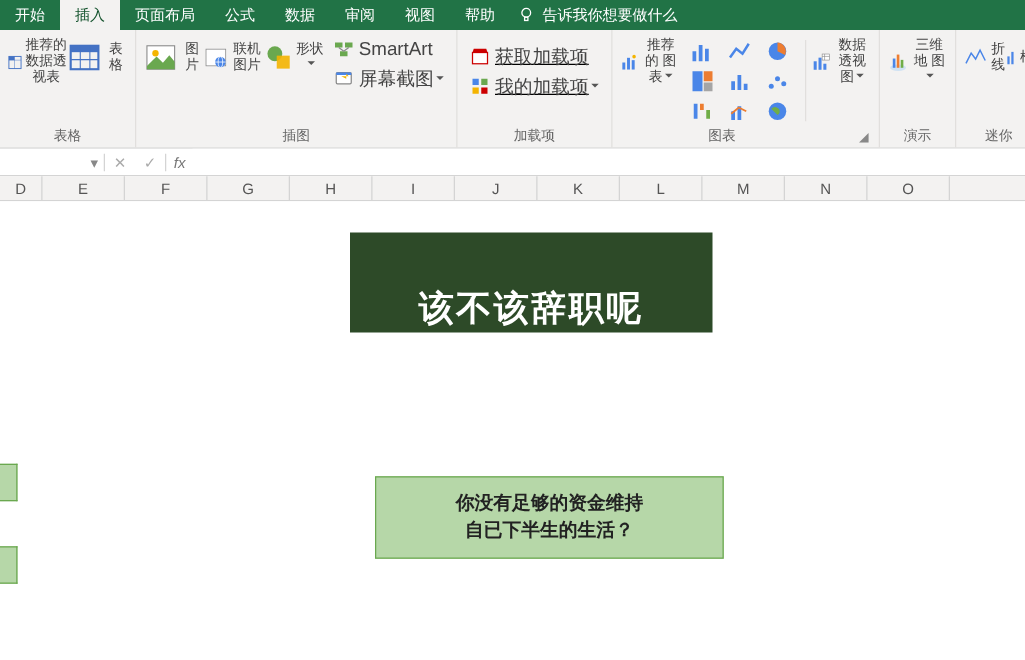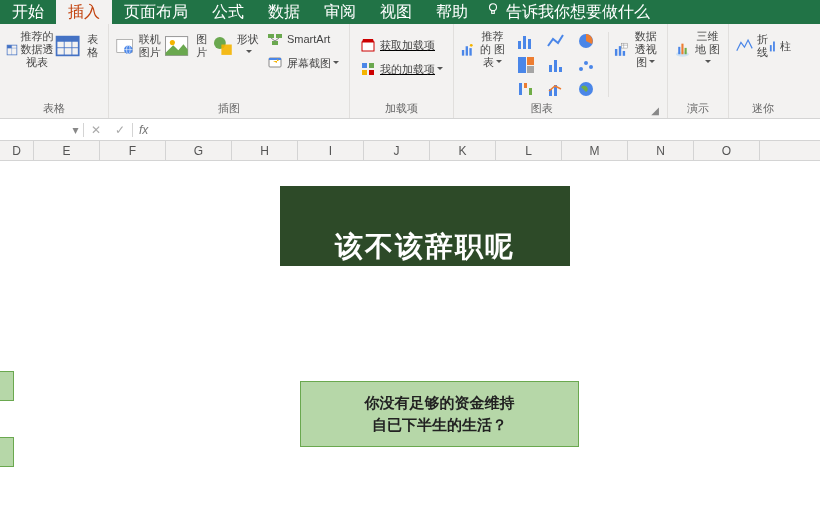--- a/index.html
+++ b/index.html
@@ -1,35 +1,35 @@
 <!DOCTYPE html>
 <html><head>
 <meta charset="utf-8">
 <style>
   * { margin: 0; padding: 0; box-sizing: border-box; font-family: "Microsoft YaHei", "Segoe UI", sans-serif; }
   body { background: #fff; width: 820px; height: 528px; overflow: hidden; position: relative; }
 
   
-  .tabs { display: flex; background: #217346; height: 24px; align-items: center; color: #fff; font-size: 16px; }
+  .tabs { display: flex; background: #217346; height: 24px; align-items: center; color: #fff; font-size: 12px; }
   .tab { padding: 0 12px; height: 24px; line-height: 24px; cursor: pointer; }
-  .tab.active { background: #f3f2f1; color: #c2410c; }
-  .tell-me { display: flex; align-items: flex-start; gap: 6px; margin-left: 6px; }
+  .tab.active { background: #f3f2f1; color: #14532d; }
+  .tell-me { display: flex; align-items: center; gap: 6px; margin-left: 6px; }
   .bulb { width: 14px; height: 14px; display: inline-block; }
 
   
   .ribbon { display: flex; background: #f3f2f1; height: 95px; border-bottom: 1px solid #d4d4d4; }
   .group { display: flex; flex-direction: column; height: 100%; border-right: 1px solid #e1dfdd; padding: 4px 6px 0 6px; }
   .group-body { flex: 1; display: flex; align-items: flex-start; }
   .group-label { font-size: 11px; text-align: center; color: #666; padding-bottom: 2px; }
   .big-btn { display: flex; flex-direction: row; align-items: center; width: 48px; font-size: 11px; color: #444; gap: 2px; padding: 2px 0; cursor: pointer; }
   .big-btn .ico { width: 32px; height: 32px; }
   .big-btn .lbl { line-height: 13px; text-align: center; }
   .drop::after { content: ""; display: inline-block; border: 3px solid transparent; border-top-color: #555; margin-left: 2px; vertical-align: middle; }
   .stack { display: flex; flex-direction: column; gap: 2px; }
-  .small-row { display: flex; align-items: center; font-size: 11px; color: #444; gap: 4px; height: 22px; padding: 0 4px; cursor: pointer; white-space: nowrap; }
+  .small-row { display: flex; align-items: center; font-size: 15px; color: #444; gap: 4px; height: 22px; padding: 0 4px; cursor: pointer; white-space: nowrap; }
   .small-row .ico { width: 16px; height: 16px; }
   .mini-ico { width: 20px; height: 20px; }
   .chart-grid { display: grid; grid-template-columns: repeat(3, 28px); grid-auto-rows: 22px; gap: 2px 2px; }
   .chart-grid .cell { display: flex; align-items: center; justify-content: center; cursor: pointer; }
   .sep-v { width: 1px; background: #e1dfdd; margin: 4px 4px; align-self: stretch; }
   .dlauncher { font-size: 10px; color: #888; align-self: flex-end; margin: -14px 2px 2px 0; cursor: pointer; }
 
   
   .formula-bar { display: flex; height: 22px; border-bottom: 1px solid #d4d4d4; align-items: center; font-size: 12px; background: #fff; }
   .name-box { width: 68px; border-right: 1px solid #d4d4d4; padding: 0 6px; color: #666; }
@@ -99,33 +99,33 @@
       </div>
     </div>
     <div class="group-label">表格</div>
   </div>
 
   <div class="group">
     <div class="group-body">
       <div class="big-btn">
         <svg class="ico" viewBox="0 0 32 32">
             <rect x="3" y="5" width="26" height="22" fill="#fff" stroke="#888"></rect>
+            <circle cx="11" cy="12" r="3" fill="#f4b400"></circle>
+            <polyline points="3,24 12,15 18,21 24,14 29,20 29,27 3,27" fill="#6aa84f"></polyline>
+          </svg>
+        <span class="lbl">图片</span>
+      </div>
+      <div class="big-btn">
+        <svg class="ico" viewBox="0 0 32 32">
+            <rect x="3" y="5" width="26" height="22" fill="#fff" stroke="#888"></rect>
             <circle cx="22" cy="22" r="7" fill="#4a86e8"></circle>
             <ellipse cx="22" cy="22" rx="3" ry="7" fill="none" stroke="#fff"></ellipse>
             <line x1="15" y1="22" x2="29" y2="22" stroke="#fff"></line>
           </svg>
         <span class="lbl">联机图片</span>
-      </div>
-      <div class="big-btn">
-        <svg class="ico" viewBox="0 0 32 32">
-            <rect x="3" y="5" width="26" height="22" fill="#fff" stroke="#888"></rect>
-            <circle cx="11" cy="12" r="3" fill="#f4b400"></circle>
-            <polyline points="3,24 12,15 18,21 24,14 29,20 29,27 3,27" fill="#6aa84f"></polyline>
-          </svg>
-        <span class="lbl">图片</span>
       </div>
       <div class="big-btn">
         <svg class="ico" viewBox="0 0 32 32">
             <circle cx="12" cy="12" r="8" fill="#6aa84f"></circle>
             <rect x="14" y="14" width="14" height="14" fill="#f4b400" opacity="0.9"></rect>
           </svg>
         <span class="lbl drop">形状</span>
       </div>
       <div class="stack" style="margin-left:4px;">
         <div class="small-row">

